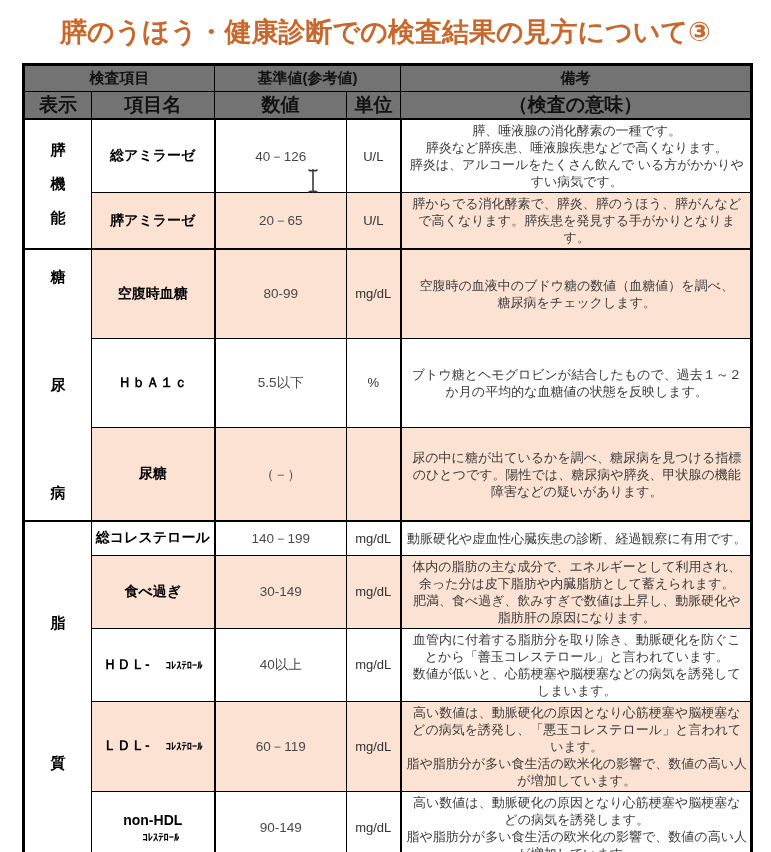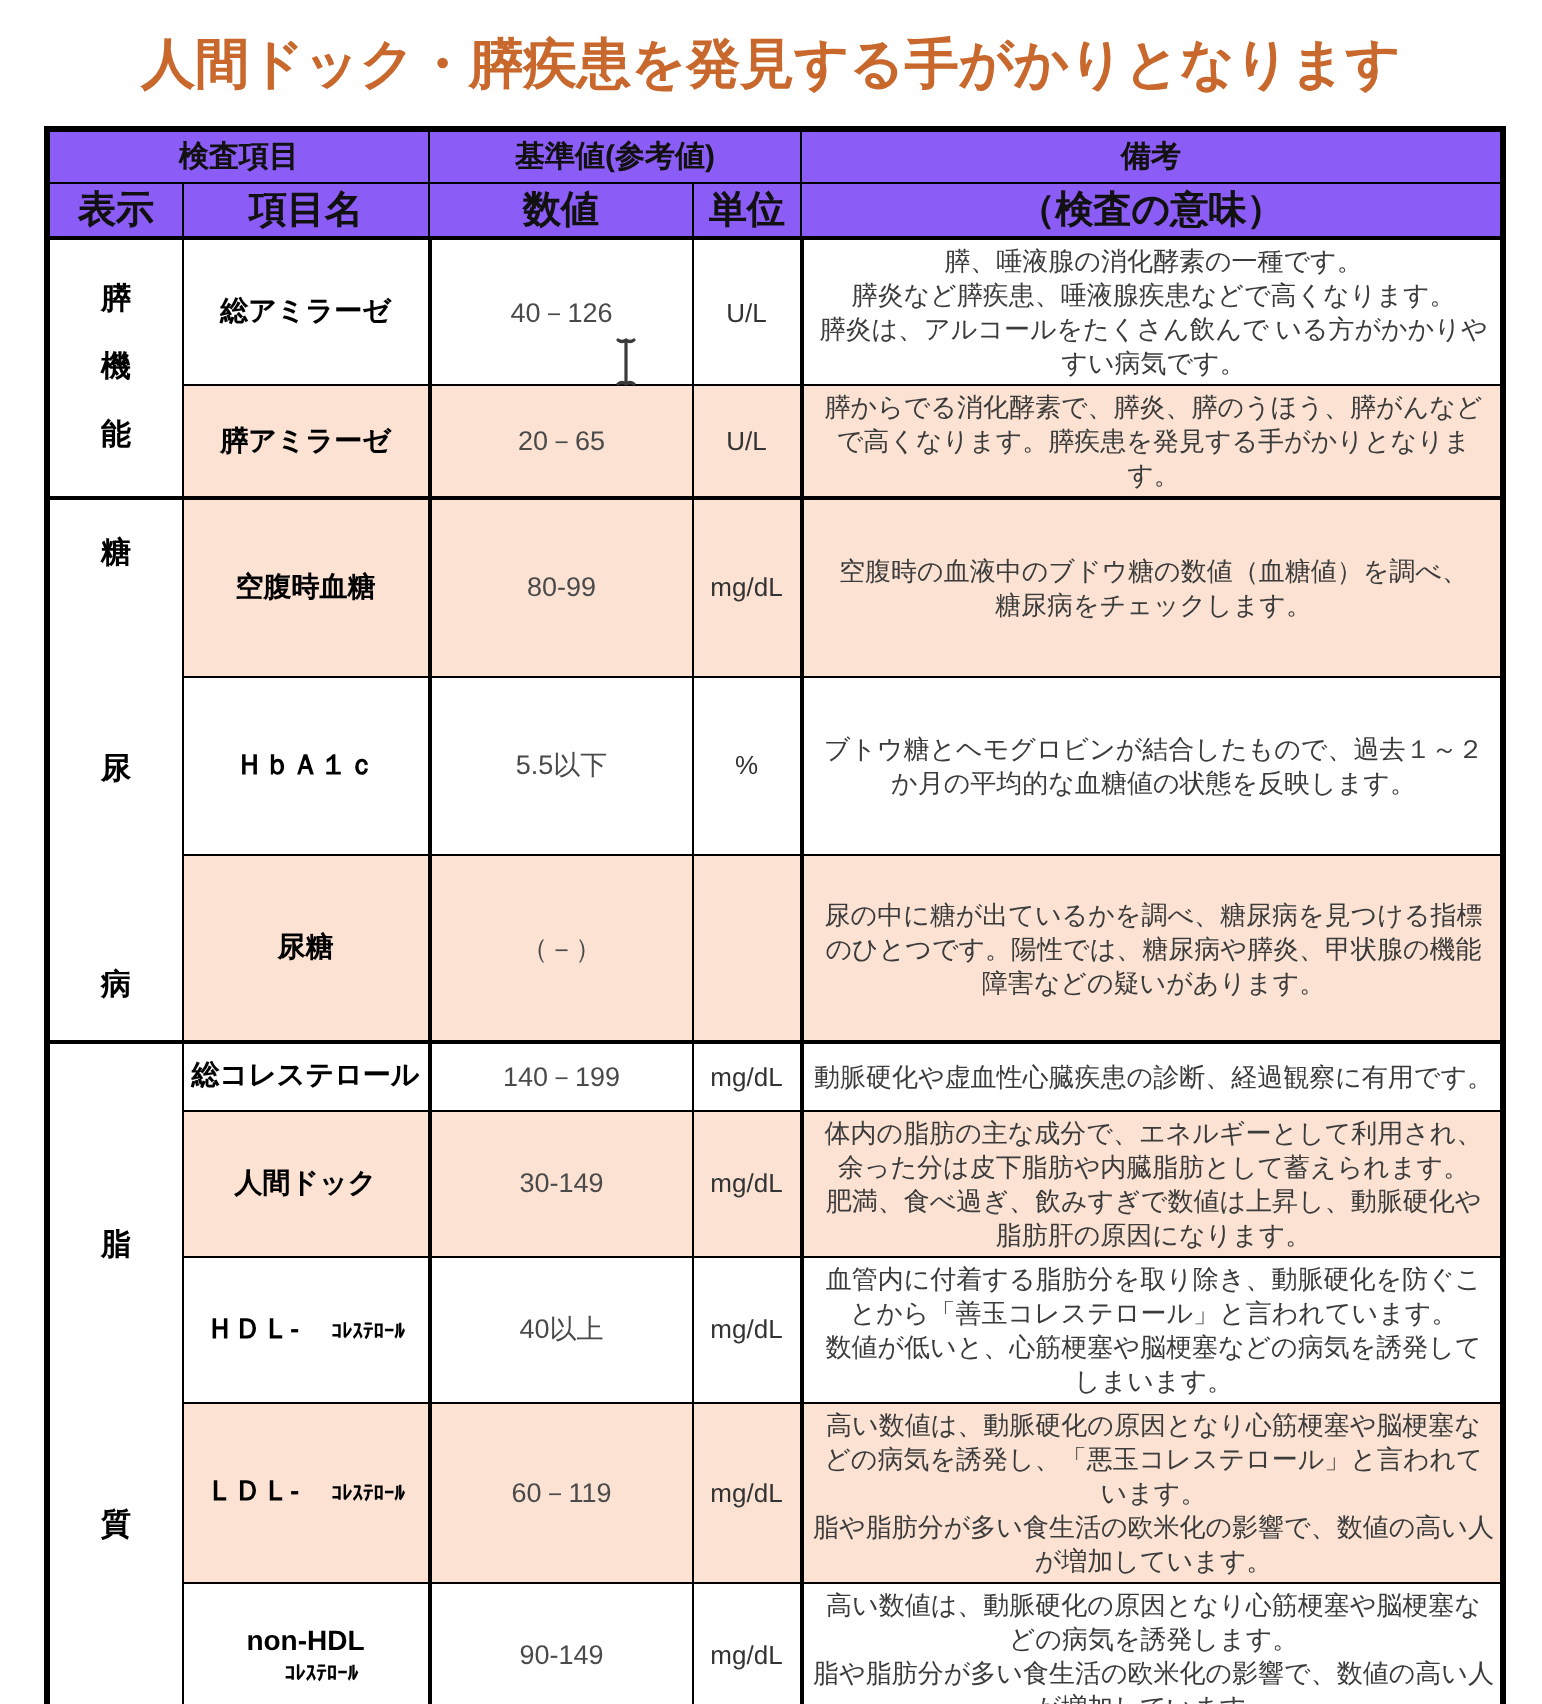--- a/index.html
+++ b/index.html
@@ -17,21 +17,21 @@
     position:absolute; left:22px; top:63px;
     width:728px; table-layout:fixed;
     border-collapse:collapse;
     border:3px solid #000;
     background:#fff;
   }
   col.c-disp{width:68px;} col.c-item{width:123px;} col.c-val{width:132px;}
   col.c-unit{width:54px;} col.c-rem{width:351px;}
   th, td { border:1px solid #000; vertical-align:middle; }
   thead th {
-    background:#8b5cf6; font-weight:bold; color:#111;
+    background:#737373; font-weight:bold; color:#111;
     text-align:center; height:27px;
   }
   thead tr.h1 th { font-size:15px; }
   thead tr.h2 th { font-size:19px; }
   thead tr.h2 { border-bottom:2px solid #000; }
   td.cat {
     background:#fff; text-align:center; font-weight:bold; font-size:15px;
     color:#000; white-space:pre-line; border-left:none;
   }
   .lh-a{line-height:34px;} .lh-b{line-height:54px;}
@@ -55,21 +55,21 @@
     border-left:2px solid #000;
   }
   tr.shaded td.item, tr.shaded td.val, tr.shaded td.unit, tr.shaded td.remark,
   td.shaded-cell { background:#FBE2D3; }
   tr.sec-start td { border-top:2px solid #000; }
   .ibeam { position:absolute; left:306px; top:168px; width:14px; height:26px; }
 </style>
 </head>
 <body>
 
-<div class="page-title">人間ドック・膵疾患を発見する手がかりとなります</div>
+<div class="page-title">膵のうほう・健康診断での検査結果の見方について③</div>
 
 <table class="results">
   <colgroup>
     <col class="c-disp">
       <col class="c-item">
       <col class="c-val">
       <col class="c-unit">
       <col class="c-rem">
   </colgroup>
   <thead>
@@ -134,21 +134,21 @@
     <tr class="sec-start" style="height:34px;">
       <td class="cat lh-c" rowspan="5">脂
 
 質</td>
       <td class="item">総コレステロール</td>
       <td class="val">140－199</td>
       <td class="unit">mg/dL</td>
       <td class="remark">動脈硬化や虚血性心臓疾患の診断、経過観察に有用です。</td>
     </tr>
     <tr class="shaded" style="height:70px;">
-      <td class="item">人間ドック</td>
+      <td class="item">食べ過ぎ</td>
       <td class="val">30-149</td>
       <td class="unit">mg/dL</td>
       <td class="remark">体内の脂肪の主な成分で、エネルギーとして利用され、余った分は皮下脂肪や内臓脂肪として蓄えられます。
 肥満、食べ過ぎ、飲みすぎで数値は上昇し、動脈硬化や脂肪肝の原因になります。</td>
     </tr>
     <tr style="height:72px;">
       <td class="item"><span>ＨＤＬ-</span><span class="sfx">ｺﾚｽﾃﾛｰﾙ</span></td>
       <td class="val">40以上</td>
       <td class="unit">mg/dL</td>
       <td class="remark">血管内に付着する脂肪分を取り除き、動脈硬化を防ぐことから「善玉コレステロール」と言われています。

